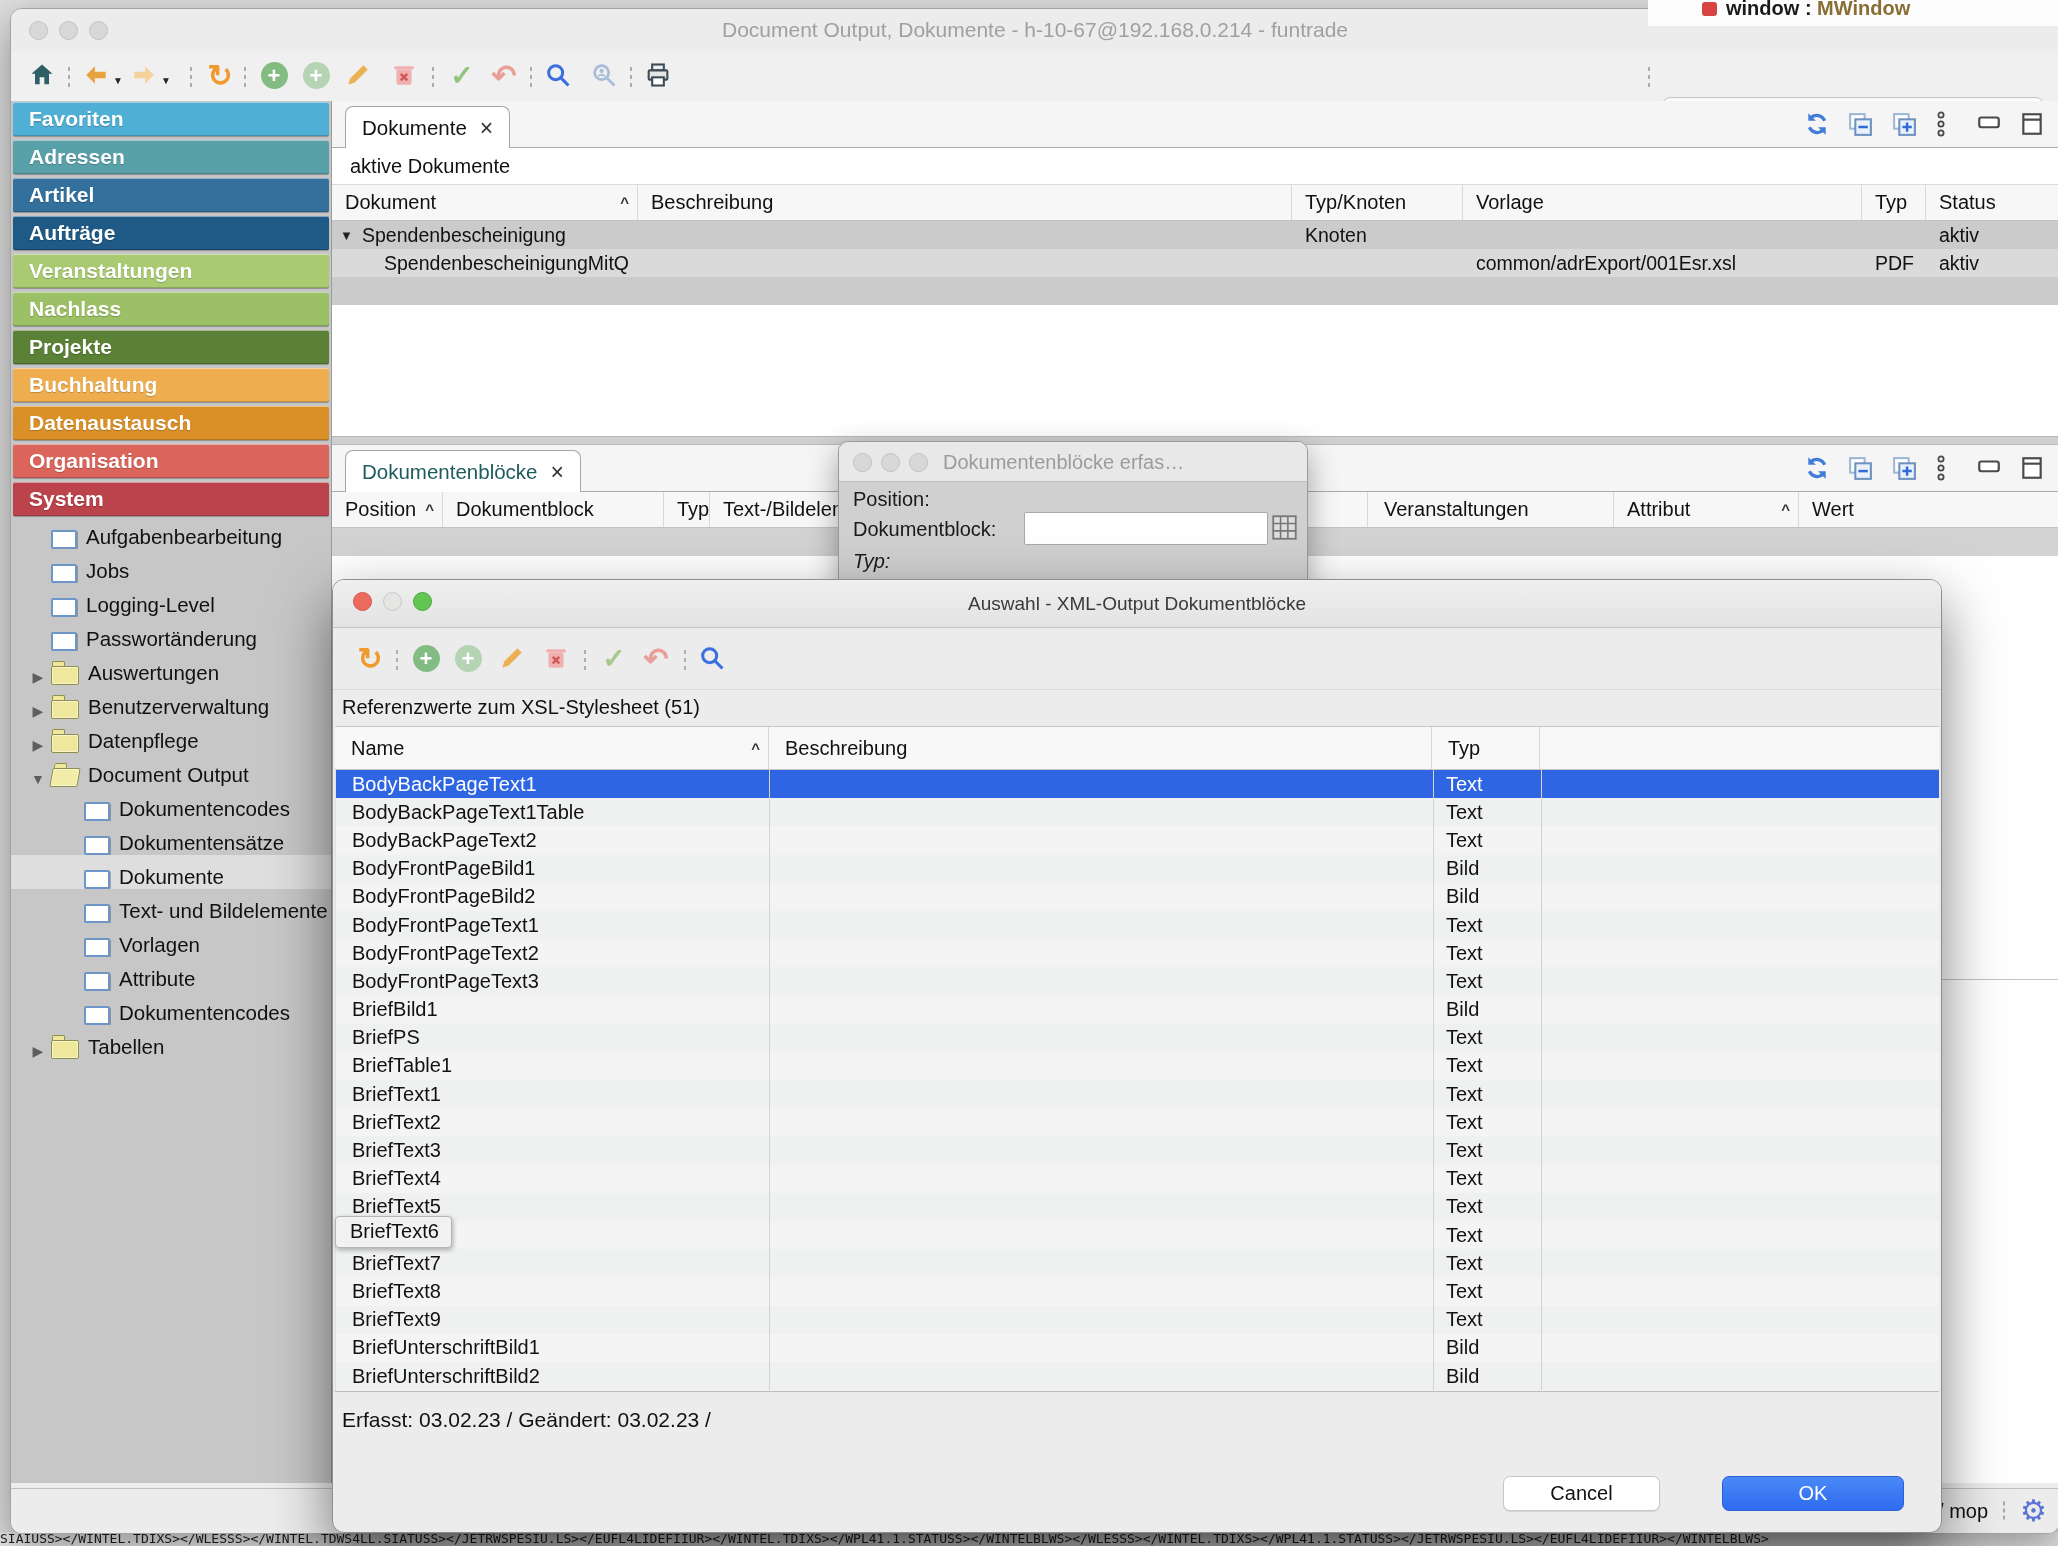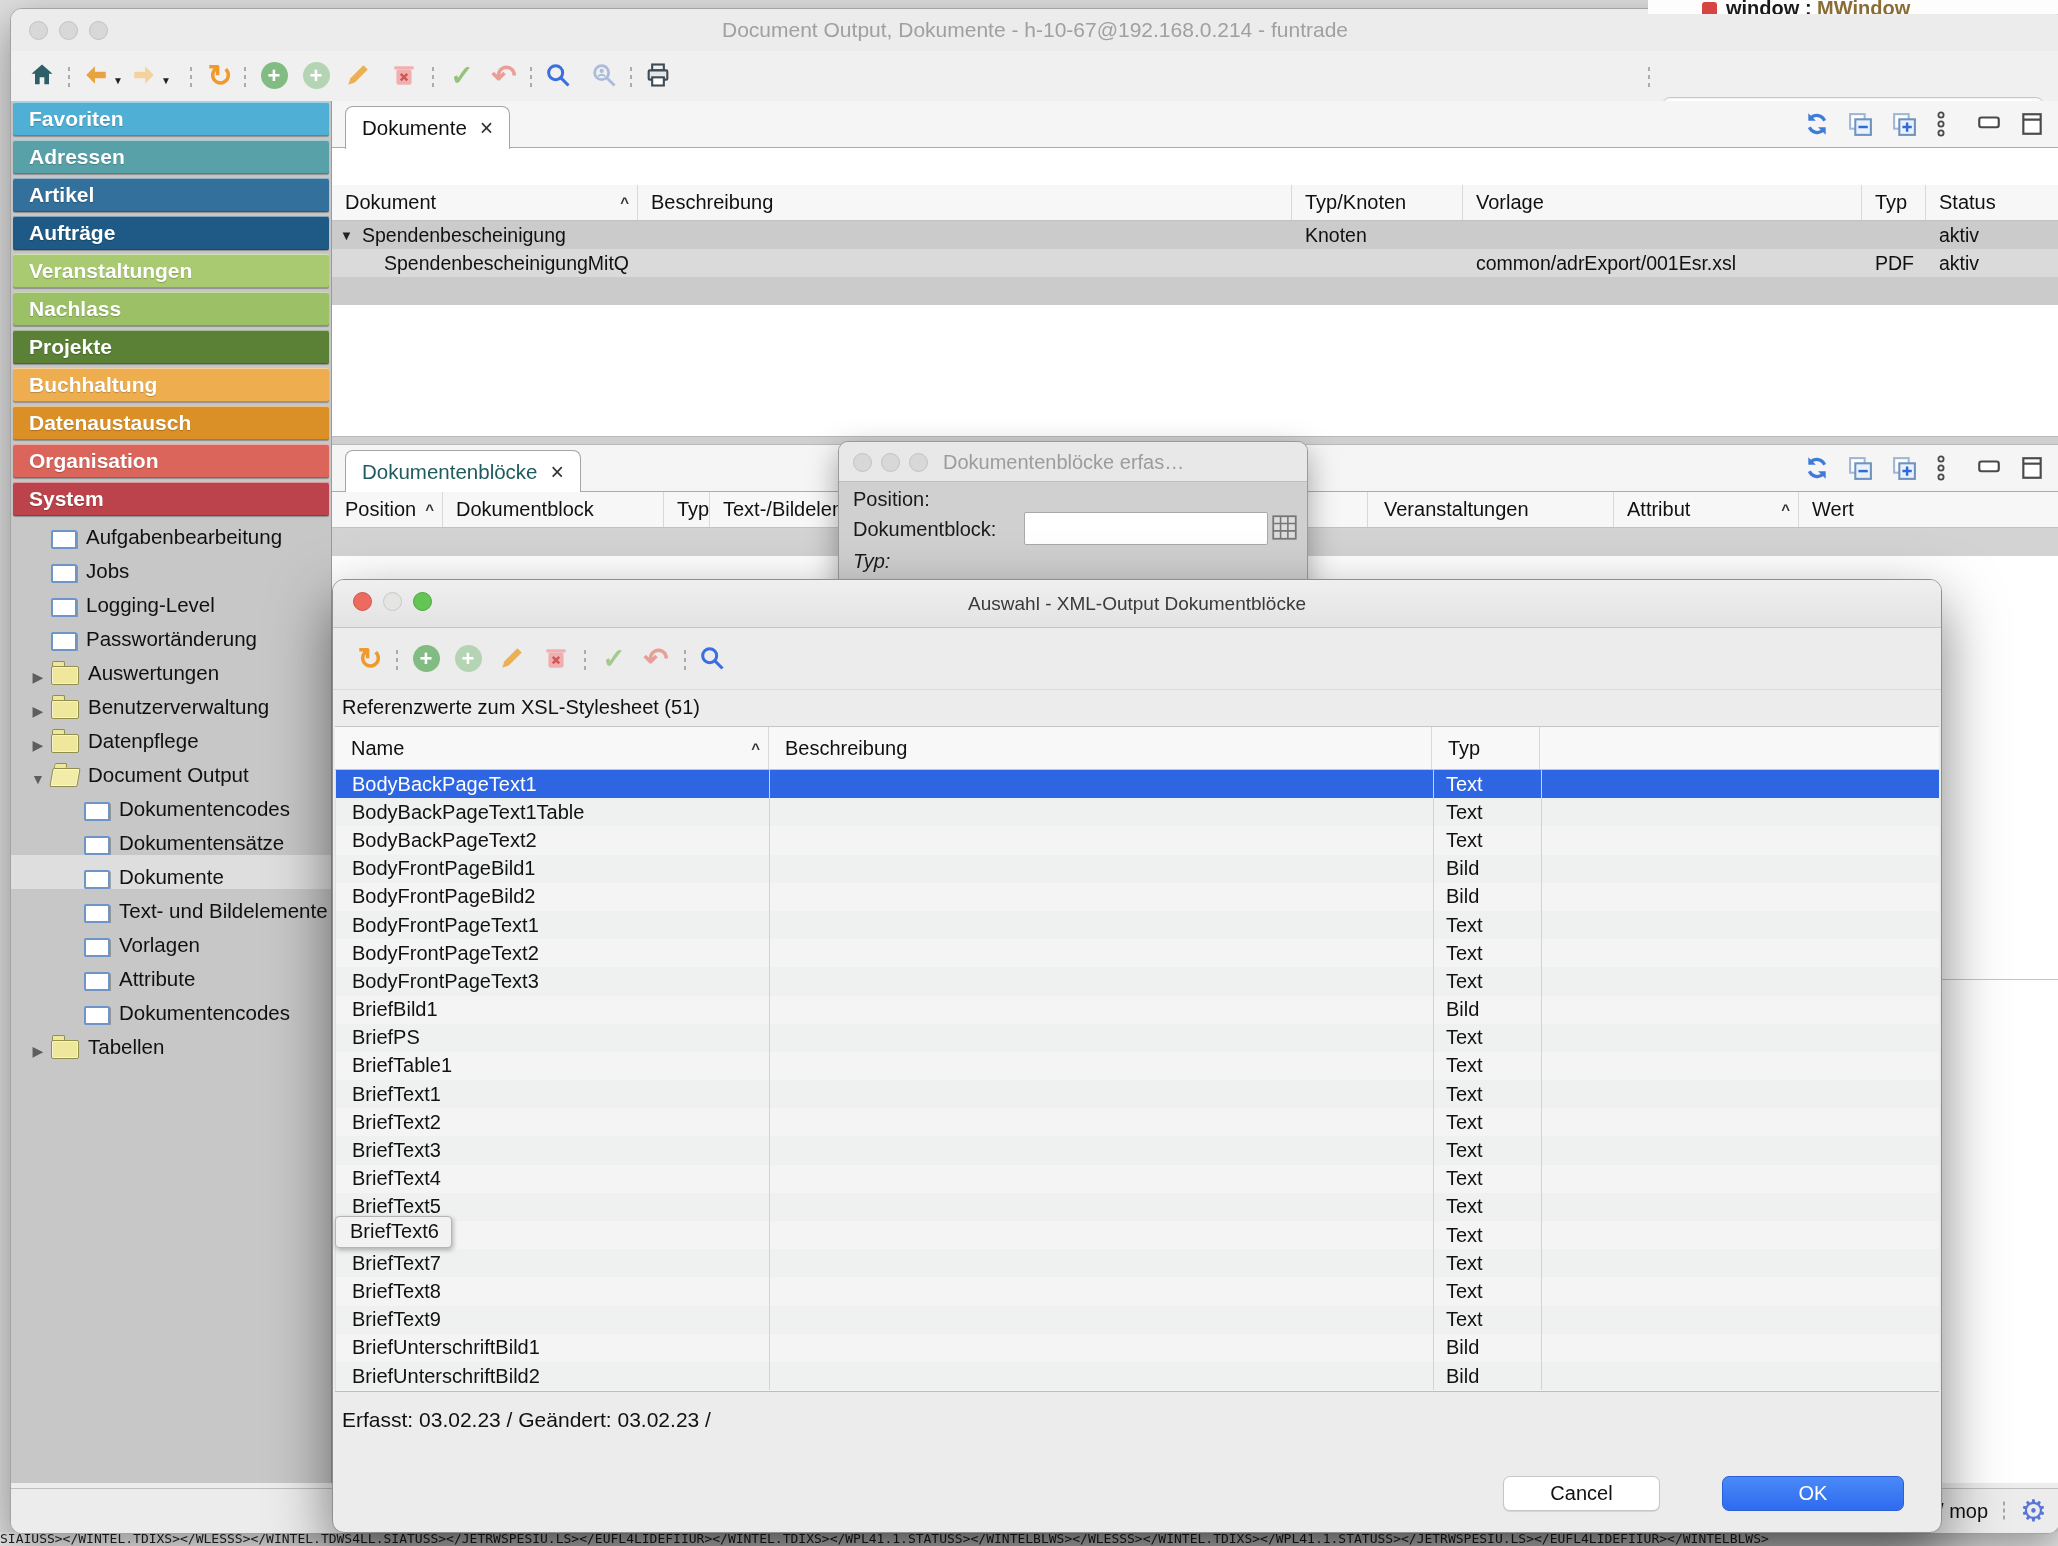--- a/index.html
+++ b/index.html
@@ -108,21 +108,21 @@
               height:100%;display:flex;align-items:center;}
   .sel-bottomline{position:absolute;left:2px;top:811px;width:1604px;height:1px;background:#BDBDBD;}
   .sel-footer{position:absolute;left:9px;top:828px;font-size:21px;}
   .btn{position:absolute;top:896px;height:35px;border-radius:7px;font-size:20px;display:flex;align-items:center;
        justify-content:center;box-sizing:border-box;}
   .btn.cancel{left:1170px;width:157px;background:#fff;border:1px solid #C6C6C6;box-shadow:0 1px 1px rgba(0,0,0,.1);}
   .btn.ok{left:1389px;width:182px;background:linear-gradient(#4A89F8,#2E6BEF);color:#fff;border:1px solid #2A5FD8;}
   .tooltip{position:absolute;left:2px;top:636px;padding:3px 12px 4px 14px;background:#F2F2F2;border:1px solid #B5B5B5;
            border-radius:4px;font-size:20px;box-shadow:1px 2px 5px rgba(0,0,0,.3);z-index:5;}
   
-  .top-strip{position:absolute;left:1648px;top:0;width:410px;height:14px;background:#FDFDFD;z-index:60;overflow:hidden;}
+  .top-strip{position:absolute;left:1648px;top:0;width:410px;height:26px;background:#FDFDFD;z-index:60;overflow:hidden;}
   .top-strip .red{position:absolute;left:54px;top:2px;width:15px;height:14px;background:#D64541;border-radius:3px;}
   .top-strip .txt{position:absolute;left:78px;top:-3px;font-size:20px;font-weight:600;color:#1A1A1A;white-space:nowrap;}
   .top-strip .brown{color:#8A6D35;}
   .bottom-strip{position:absolute;left:0;top:1532px;width:2058px;height:14px;background:#E9E9E9;overflow:hidden;
                 font-family:"DejaVu Sans Mono",monospace;font-size:13px;letter-spacing:0px;color:#1E1E1E;
                 white-space:nowrap;line-height:14px;transform:none;}
   .hline{position:absolute;background:#C4C4C4;}
   svg{display:block;}
 </style>
 </head>
@@ -394,20 +394,23 @@
           </svg>
         <svg class="gap" width="26" height="26" viewBox="0 0 24 24">
             <rect x="3" y="6" width="18" height="9" rx="2" fill="#fff" stroke="#4A4A4A" stroke-width="2"></rect>
           </svg>
         <svg width="26" height="26" viewBox="0 0 24 24">
             <rect x="4" y="3" width="16" height="18" fill="#fff" stroke="#4A4A4A" stroke-width="2"></rect>
             <path d="M4 8 H20" stroke="#4A4A4A" stroke-width="2"></path>
           </svg>
       </div>
     </div>
+    <div class="subrow" style="top:47px;">
+      <span>aktive Dokumente</span>
+    </div>
     <div class="thead" style="top:84px;">
       <div class="cell" style="width:306px;">
         <span>Dokument</span>
         <span class="caret">^</span>
       </div>
       <div class="cell" style="width:654px;">
           <span>Beschreibung</span>
         </div>
       <div class="cell" style="width:171px;">
           <span>Typ/Knoten</span>

